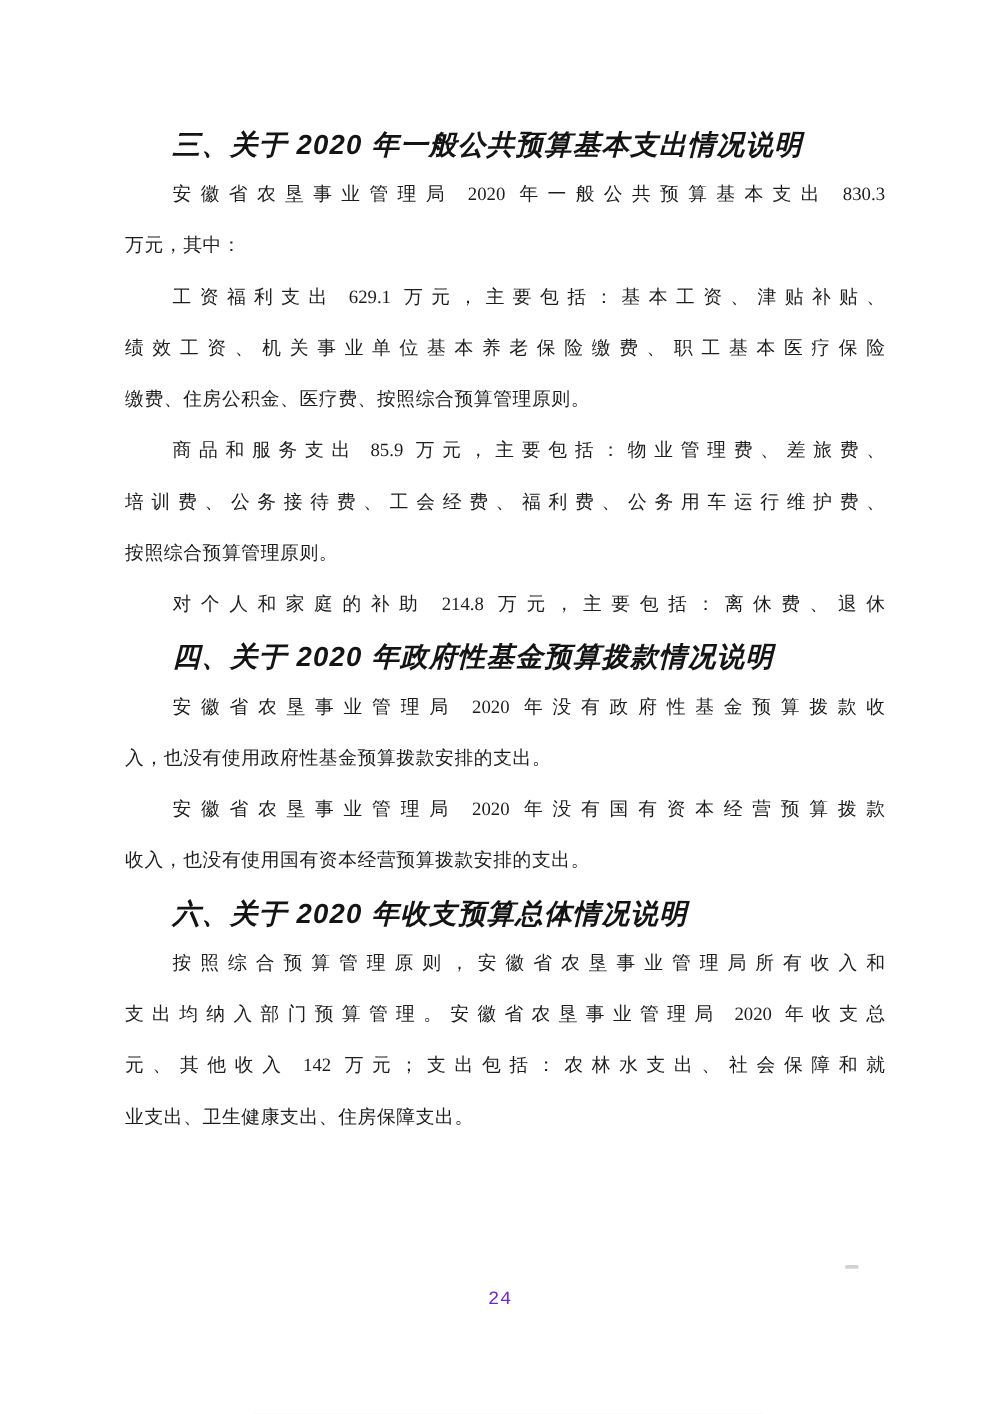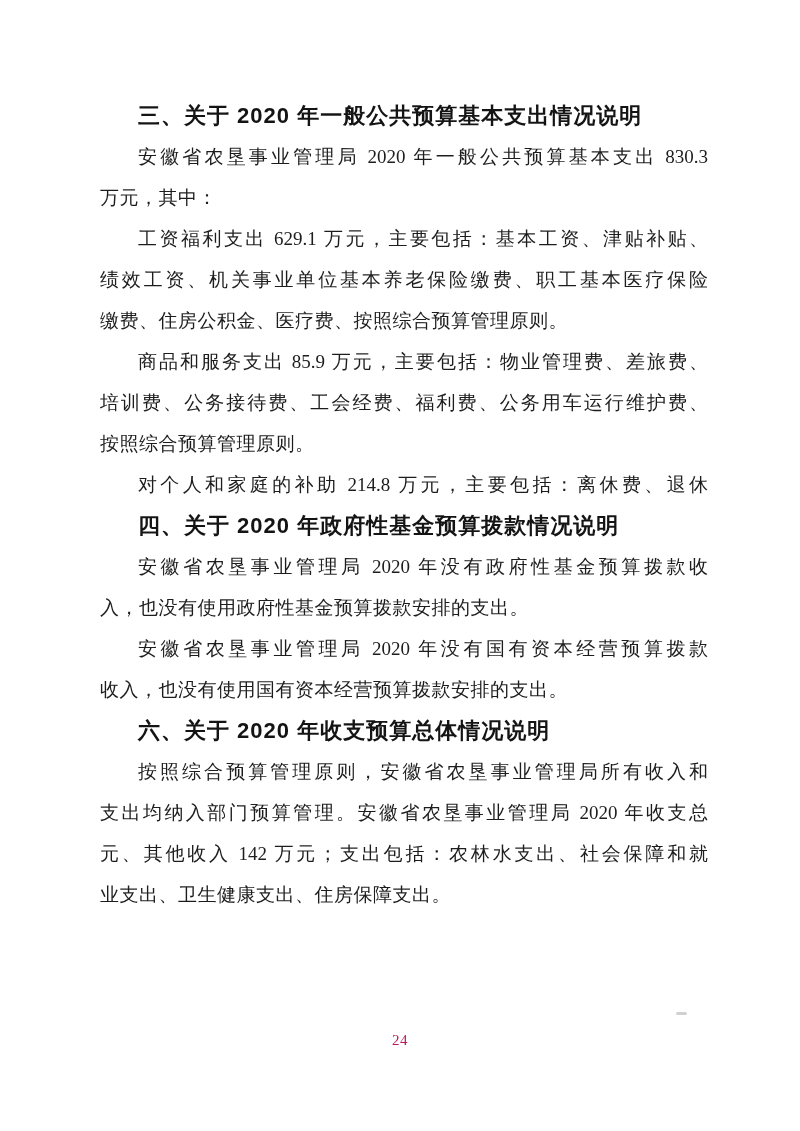--- a/index.html
+++ b/index.html
@@ -19,21 +19,21 @@
   }
   .textblock {
     position: absolute;
     left: 100px;
     top: 95px;
     width: 608px;
   }
   .ln {
     height: 41px;
     line-height: 41px;
-    font-size: 19px;
+    font-size: 15px;
     letter-spacing: 0.5px;
     text-align: left;
     overflow: hidden;
   }
   
   .just {
     text-align: justify;
     text-align-last: justify;
     letter-spacing: 0;
   }
@@ -43,32 +43,34 @@
   }
   .ind.just {
     width: 570px; 
   }
   .heading {
     font-family: "Liberation Sans", "DejaVu Sans", sans-serif;
     font-weight: 700;
     font-size: 22px;
     letter-spacing: 1px;
     color: #141414;
+    font-style: italic;
   }
   .page-number {
     position: absolute;
     left: 0;
     right: 0;
     top: 1029px;
     height: 22px;
     line-height: 22px;
     text-align: center;
     font-size: 15px;
     letter-spacing: 0.5px;
-    color: #be185d;
+    color: #6d28d9;
+    font-family: Liberation Mono, monospace;
   }
   .scan-speck {
     position: absolute;
     left: 676px;
     top: 1012px;
     width: 11px;
     height: 3px;
     background: #c6c6c6;
     border-radius: 2px;
     opacity: 0.8;

